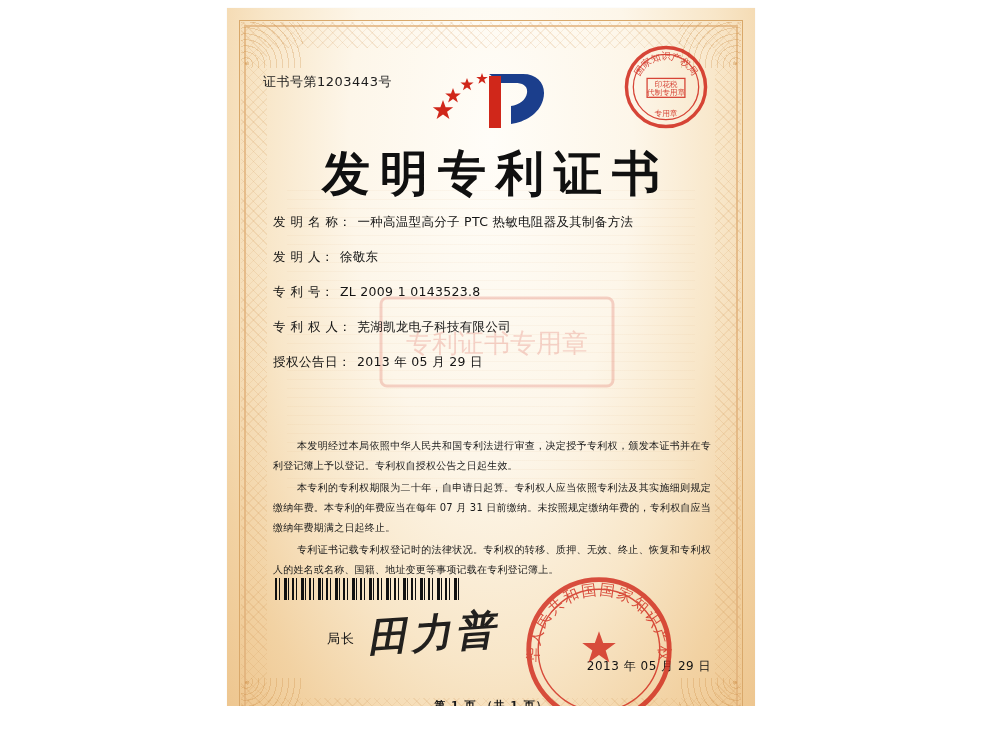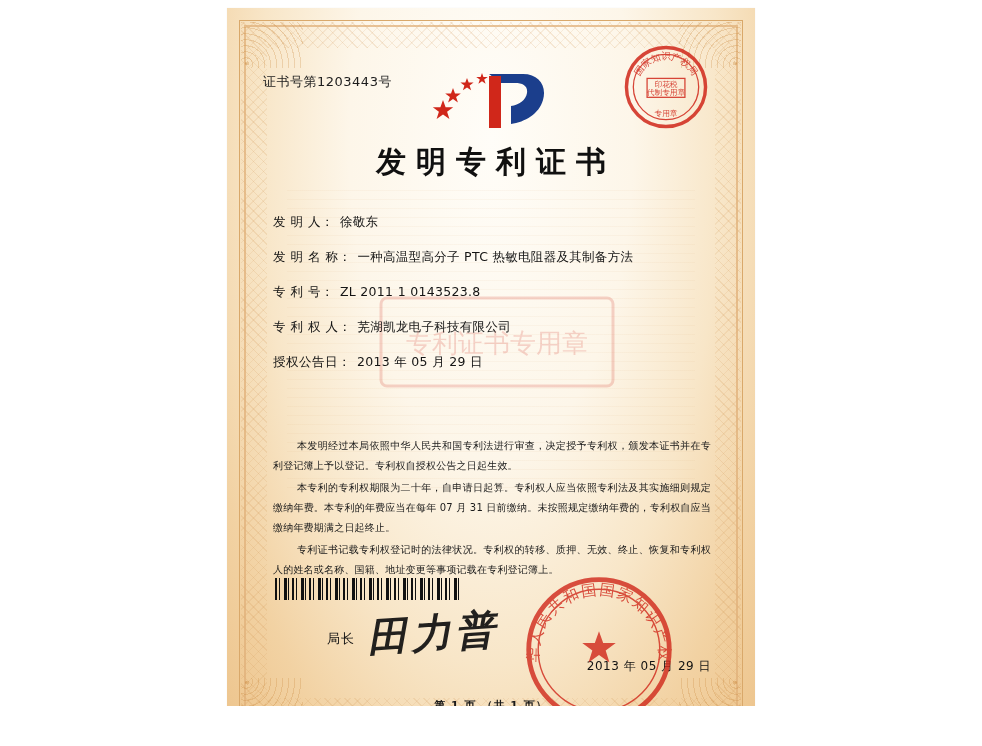--- a/index.html
+++ b/index.html
@@ -116,21 +116,21 @@
   }
 
   .title {
     position: absolute;
     left: 0;
     right: 0;
     top: 134px;
     text-align: center;
     font-family: "DejaVu Serif", "Liberation Serif", serif;
     font-weight: bold;
-    font-size: 30px;
+    font-size: 48px;
     letter-spacing: 10px;
     color: #101010;
     text-indent: 10px;
   }
 
   .fields {
     position: absolute;
     left: 46px;
     top: 206px;
     right: 40px;
@@ -286,30 +286,30 @@
 
       <div class="title">发明专利证书</div>
 
       <svg class="seal-faint" viewBox="0 0 240 96">
         <rect x="4" y="4" width="232" height="88" rx="6" fill="none" stroke="#d0271a" stroke-width="3"></rect>
         <text x="120" y="58" text-anchor="middle" font-size="26" fill="#d0271a" font-family="DejaVu Sans, sans-serif">专利证书专用章</text>
       </svg>
 
       <div class="fields">
         <div class="field-row">
+          <span class="field-label">发 明 名 称：</span>
+          <span class="field-value">一种高温型高分子 PTC 热敏电阻器及其制备方法</span>
+        </div>
+        <div class="field-row">
           <span class="field-label">发 明 人：</span>
           <span class="field-value">徐敬东</span>
         </div>
         <div class="field-row">
-          <span class="field-label">发 明 名 称：</span>
-          <span class="field-value">一种高温型高分子 PTC 热敏电阻器及其制备方法</span>
-        </div>
-        <div class="field-row">
           <span class="field-label">专 利 号：</span>
-          <span class="field-value">ZL 2011 1 0143523.8</span>
+          <span class="field-value">ZL 2009 1 0143523.8</span>
         </div>
         <div class="field-row">
           <span class="field-label">专 利 权 人：</span>
           <span class="field-value">芜湖凯龙电子科技有限公司</span>
         </div>
         <div class="field-row">
           <span class="field-label">授权公告日：</span>
           <span class="field-value">2013 年 05 月 29 日</span>
         </div>
       </div>

